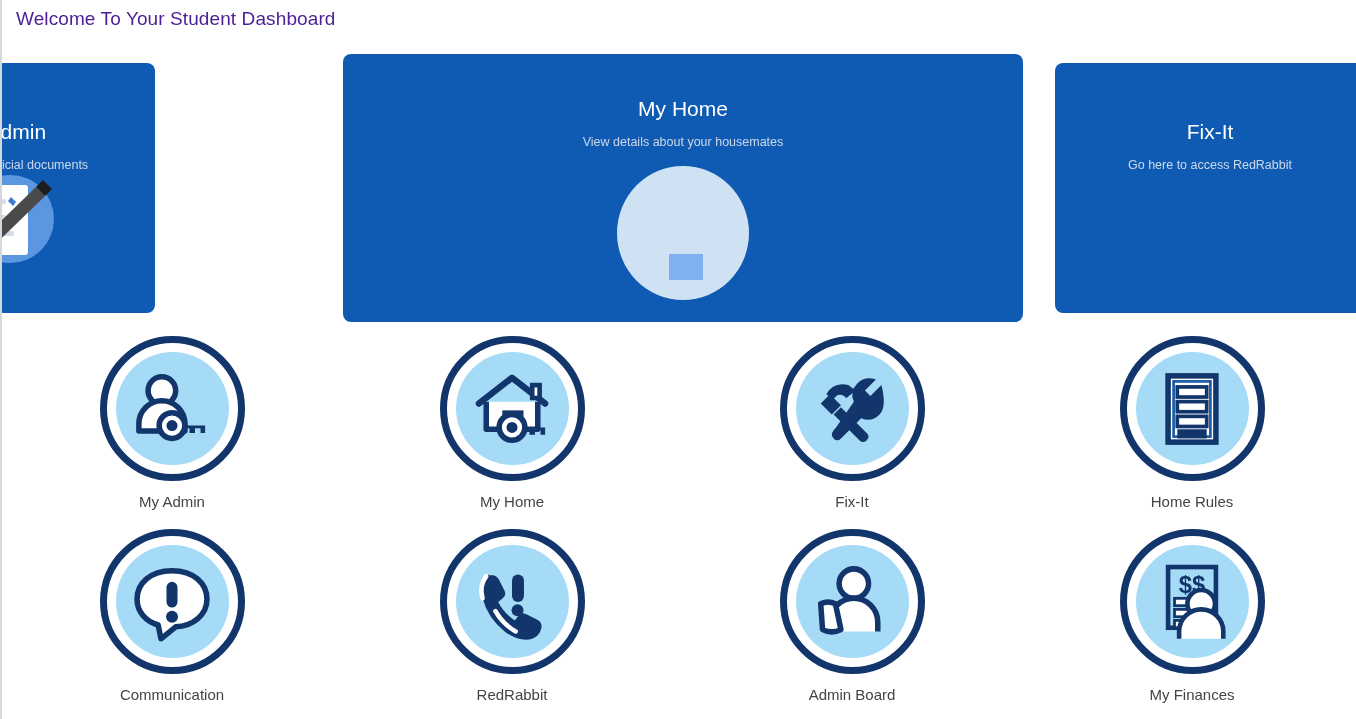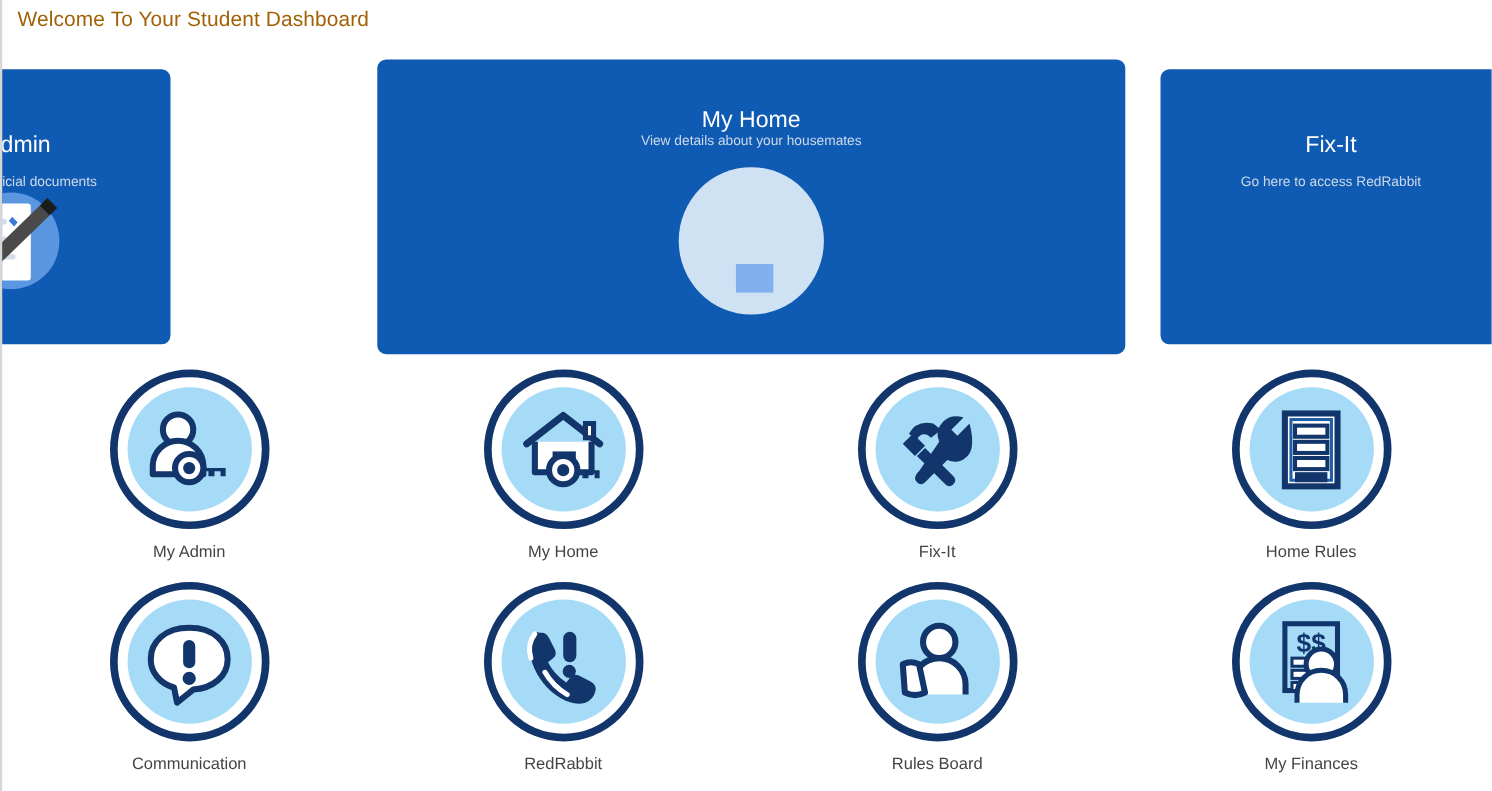--- a/index.html
+++ b/index.html
@@ -14,21 +14,21 @@
     background: #ffffff;
     font-family: "Liberation Sans", sans-serif;
     border-left: 2px solid #d7d7d7;
     position: relative;
   }
 
   
   .page-title {
     font-size: 19px;
     font-weight: 400;
-    color: #a16207;
+    color: #4c1d95;
     padding: 8px 0 0 14px;
     letter-spacing: 0.1px;
   }
 
   
   .carousel {
     position: absolute;
     left: 0;
     top: 54px;
     width: 1356px;
@@ -68,20 +68,21 @@
     color: #ffffff;
   }
   .promo-card.center .promo-title { margin-top: 42px; }
   .promo-card.side   .promo-title { margin-top: 56px; }
 
   .promo-sub {
     text-align: center;
     font-size: 12.5px;
     font-weight: 400;
     color: #cdd9ea;
+    margin-top: 14px;
   }
   .promo-card.side .promo-sub { margin-top: 14px; }
 
   
   .promo-art {
     margin: 17px auto 0;
     width: 132px;
     height: 134px;
     border-radius: 50%;
     background: #cfe2f3;
@@ -284,21 +285,21 @@
   </div>
 
   <div class="tile">
     <div class="tile-icon">
       <svg viewBox="0 0 100 100">
         <circle cx="52" cy="30" r="16" fill="#ffffff" stroke="#12366B" stroke-width="6"></circle>
         <path d="M26 82 v-10 a26 26 0 0 1 52 0 v10" fill="#ffffff" stroke="#12366B" stroke-width="6" stroke-linejoin="round"></path>
         <path d="M16 52 q8 -4 16 0 l6 28 q-10 5 -20 0 z" fill="#ffffff" stroke="#12366B" stroke-width="6" stroke-linejoin="round"></path>
       </svg>
     </div>
-    <div class="tile-label">Rules Board</div>
+    <div class="tile-label">Admin Board</div>
   </div>
 
   <div class="tile">
     <div class="tile-icon">
       <svg viewBox="0 0 100 100">
         <rect x="24" y="12" width="52" height="66" fill="#A5DBF6" stroke="#12366B" stroke-width="5"></rect>
         <text x="50" y="40" font-family="Liberation Sans, sans-serif" font-size="26" font-weight="bold" fill="#12366B" text-anchor="middle">$$</text>
         <rect x="31" y="46" width="26" height="8" fill="#ffffff" stroke="#12366B" stroke-width="3"></rect>
         <rect x="31" y="58" width="26" height="8" fill="#ffffff" stroke="#12366B" stroke-width="3"></rect>
         <rect x="31" y="70" width="26" height="8" fill="#ffffff" stroke="#12366B" stroke-width="3"></rect>

